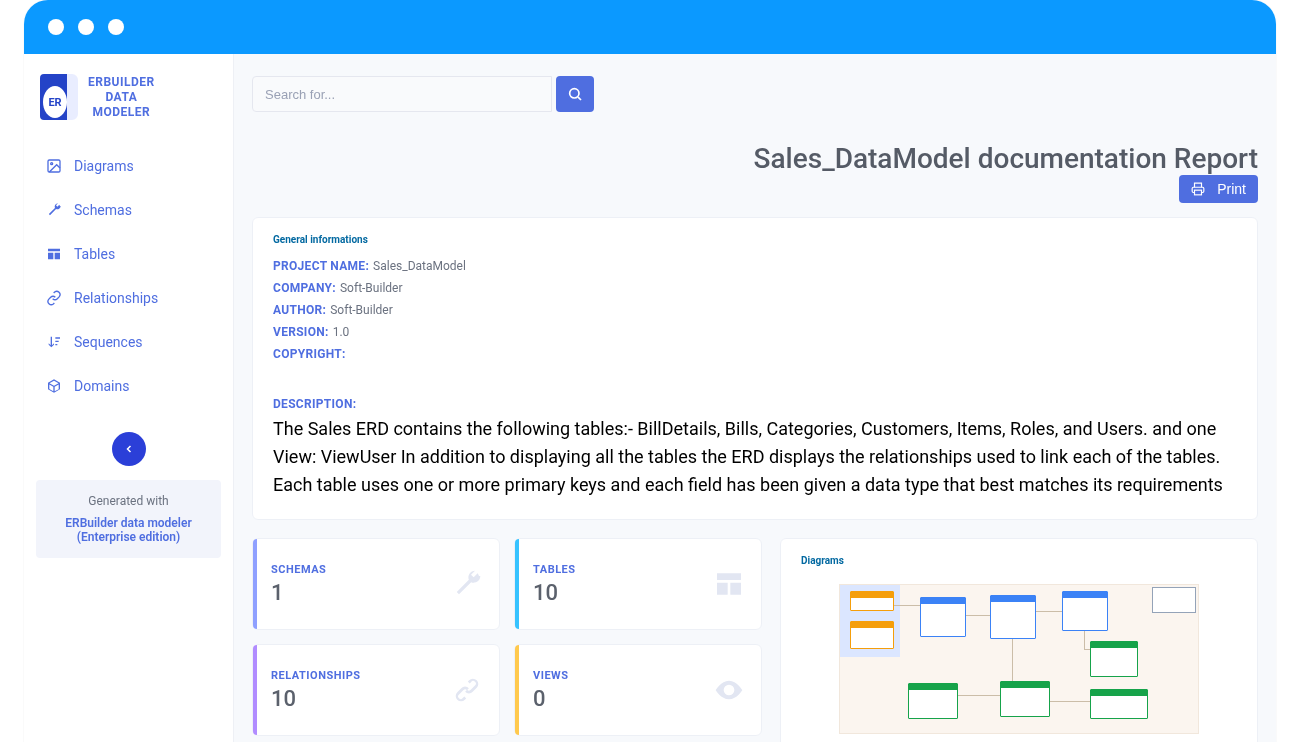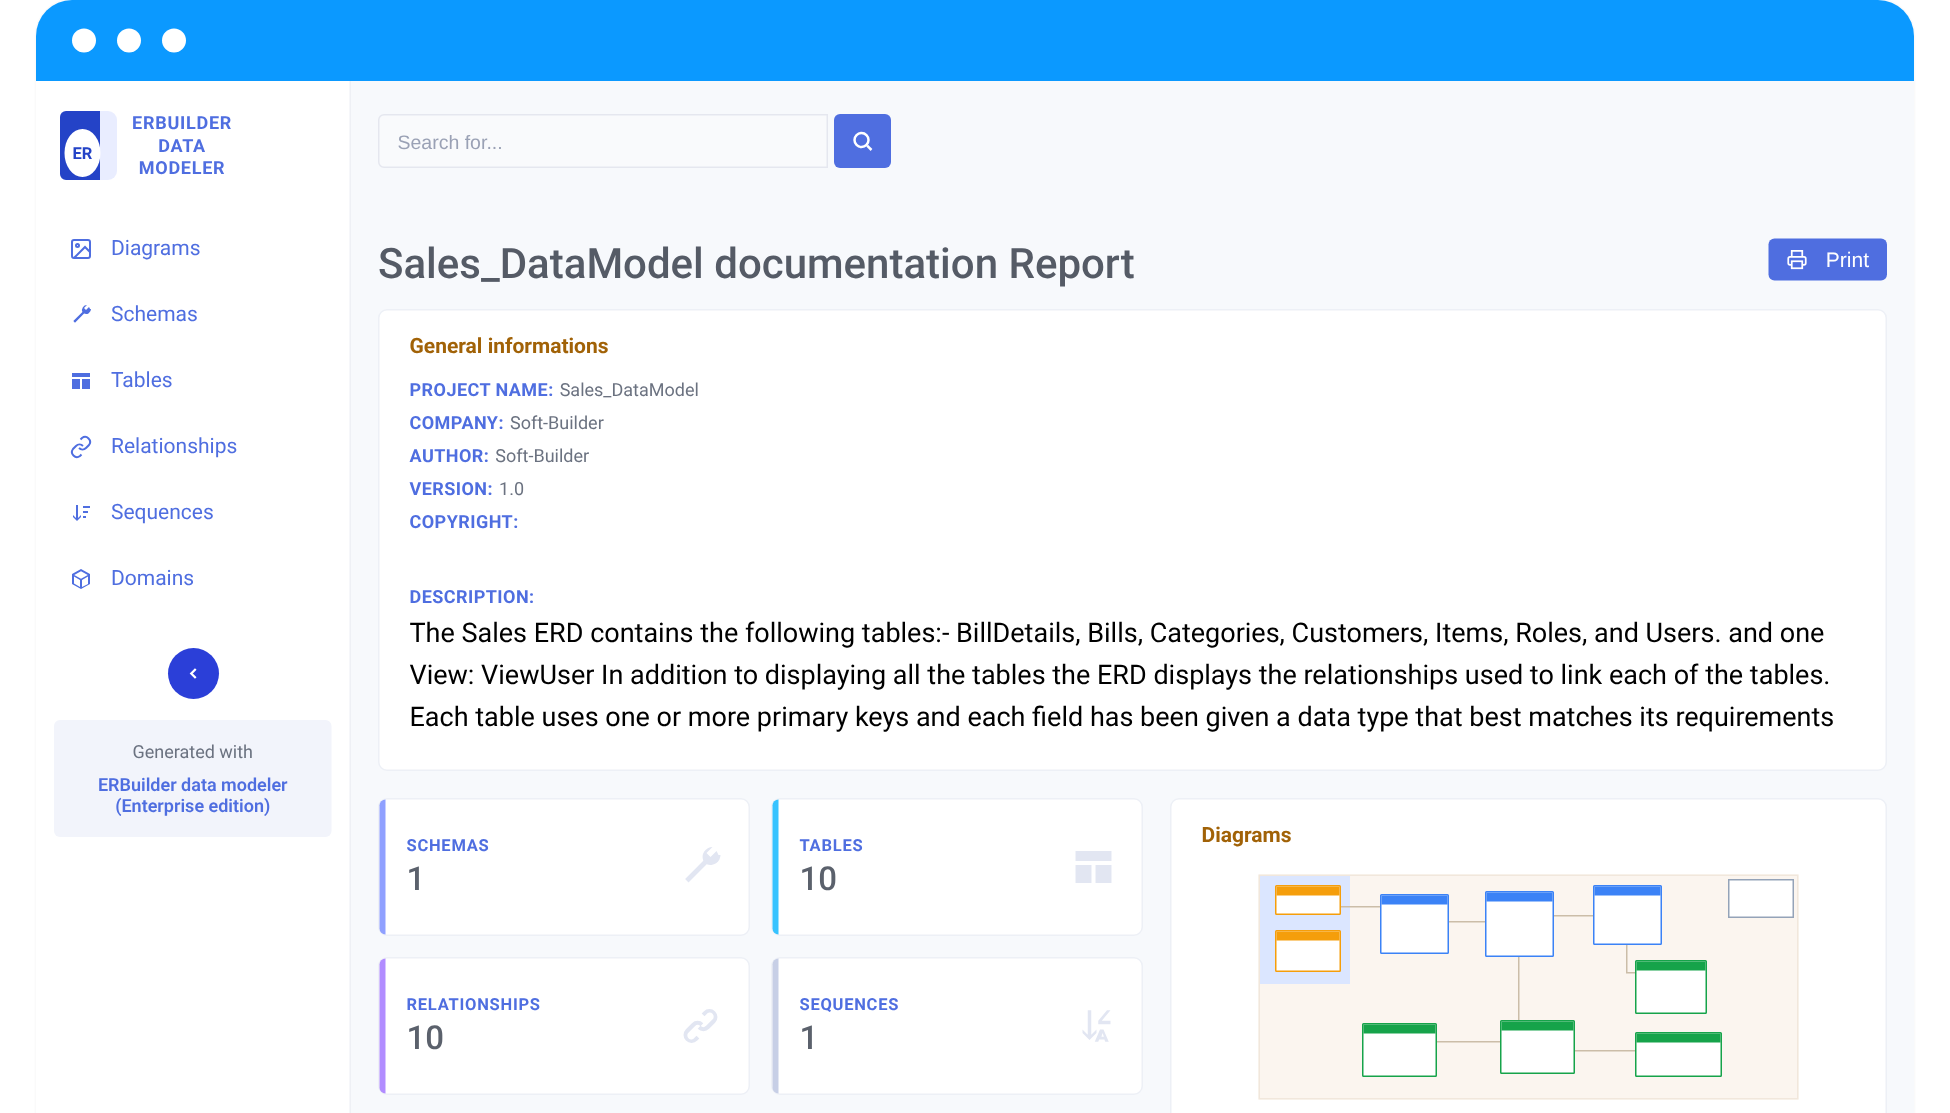--- a/index.html
+++ b/index.html
@@ -22,25 +22,25 @@
   .collapse { width:34px; height:34px; border-radius:50%; background:#2b3fd8; color:#fff; display:flex; align-items:center; justify-content:center; margin: 18px auto 14px; cursor:pointer; }
   .generated { margin: 0 12px 14px; background:#f2f4fb; border-radius:4px; padding:14px 10px; text-align:center; color:#6b7280; font-size:12px; }
   .generated .g2 { color:#4f6ee0; font-weight:600; margin-top:8px; }
   
   .main { flex:1; overflow:auto; padding: 0 18px 0 18px; position:relative; }
   .toprow { display:flex; align-items:center; padding: 22px 0 12px; }
   .searchwrap { display:flex; align-items:stretch; }
   .search { width:300px; height:36px; border:1px solid #e5e7ef; background:#f9fafc; border-radius:4px 0 0 4px; padding:0 12px; font-size:13px; color:#6b7280; outline:none; }
   .search::placeholder{color:#9aa1b5;}
   .searchbtn { width:38px; height:36px; background:#4f6ee0; border:none; border-radius:4px; margin-left:4px; display:flex; align-items:center; justify-content:center; color:#fff; cursor:pointer; }
-  .heading { display:flex; align-items:flex-start; justify-content:space-between; margin: 35px 0 14px; }
+  .heading { display:flex; align-items:flex-end; justify-content:space-between; margin: 18px 0 14px; flex-direction: column; }
   .heading h1 { color:#555b66; font-weight:500; font-size:28px; }
   .printbtn { background:#4f6ee0; color:#fff; border:none; border-radius:4px; padding:6px 12px; font-size:14px; display:flex; align-items:center; gap:12px; cursor:pointer; }
   .panel { background:#fff; border:1px solid #edf0f6; border-radius:6px; padding: 16px 20px 20px; }
-  .panel-title { color:#a16207; font-weight:700; font-size:14px; margin-bottom:14px; }
+  .panel-title { color:#0369a1; font-weight:700; font-size:10px; margin-bottom:14px; }
   .inforow { display:flex; gap:28px;flex-direction:column; }
   .infoleft { min-width:250px; }
   .infoleft .kv { font-size:12px; color:#6b7280; margin-bottom:8px; }
   .infoleft .kv .k { color:#4f6ee0; font-weight:700; letter-spacing:.3px; margin-right:4px; }
   .descblock .k { color:#4f6ee0; font-weight:700; font-size:12px; letter-spacing:.3px; }
   .descblock p { color:#000000; font-size:18px; line-height:1.55; margin-top:4px; }
   .gridrow { display:flex; gap:18px; margin-top:18px; align-items:flex-start; }
   .cards { display:grid; grid-template-columns: 1fr 1fr; grid-auto-rows: 92px; gap:14px; width:510px; }
   .card { background:#fff; border:1px solid #edf0f6; border-radius:6px; position:relative; padding:16px 18px; display:flex; flex-direction:column; justify-content:center; }
   .card .accent { position:absolute; left:0; top:0; bottom:0; width:4px; border-radius:6px 0 0 6px; }
@@ -217,20 +217,30 @@
               <div class="accent" style="background:#b18cff"></div>
               <div class="lbl">RELATIONSHIPS</div>
               <div class="val">10</div>
               <span class="cicon">
                   <svg width="32" height="32" viewBox="0 0 24 24" fill="currentColor">
                     <path d="M10.6 13.4a4 4 0 0 0 5.7 0l3-3a4 4 0 1 0-5.7-5.7l-1 1 1.4 1.4 1-1a2 2 0 1 1 2.8 2.8l-3 3a2 2 0 0 1-2.8 0zM13.4 10.6a4 4 0 0 0-5.7 0l-3 3a4 4 0 1 0 5.7 5.7l1-1-1.4-1.4-1 1a2 2 0 1 1-2.8-2.8l3-3a2 2 0 0 1 2.8 0z"></path>
                   </svg>
                 </span>
             </div>
             <div class="card">
+              <div class="accent" style="background:#ffc94d"></div>
+              <div class="lbl">VIEWS</div>
+              <div class="val">0</div>
+              <span class="cicon">
+                  <svg width="32" height="32" viewBox="0 0 24 24" fill="currentColor">
+                    <path d="M12 5C6 5 2 12 2 12s4 7 10 7 10-7 10-7-4-7-10-7zm0 11a4 4 0 1 1 0-8 4 4 0 0 1 0 8z"></path>
+                  </svg>
+                </span>
+            </div>
+            <div class="card">
               <div class="accent" style="background:#c7cfe6"></div>
               <div class="lbl">SEQUENCES</div>
               <div class="val">1</div>
               <span class="cicon">
                   <svg width="28" height="28" viewBox="0 0 24 24" fill="currentColor">
                     <path d="M7 3v14l-3-3v2l4 4 4-4v-2l-3 3V3zM15 3h5l-5 6h5v2h-7V9l5-6h-5zM14 14h2l3 7h-2l-.5-1.3h-3L13 21h-2zm2.2 4.1L15.5 16l-.7 2.1z"></path>
                   </svg>
                 </span>
             </div>
             <div class="card">

